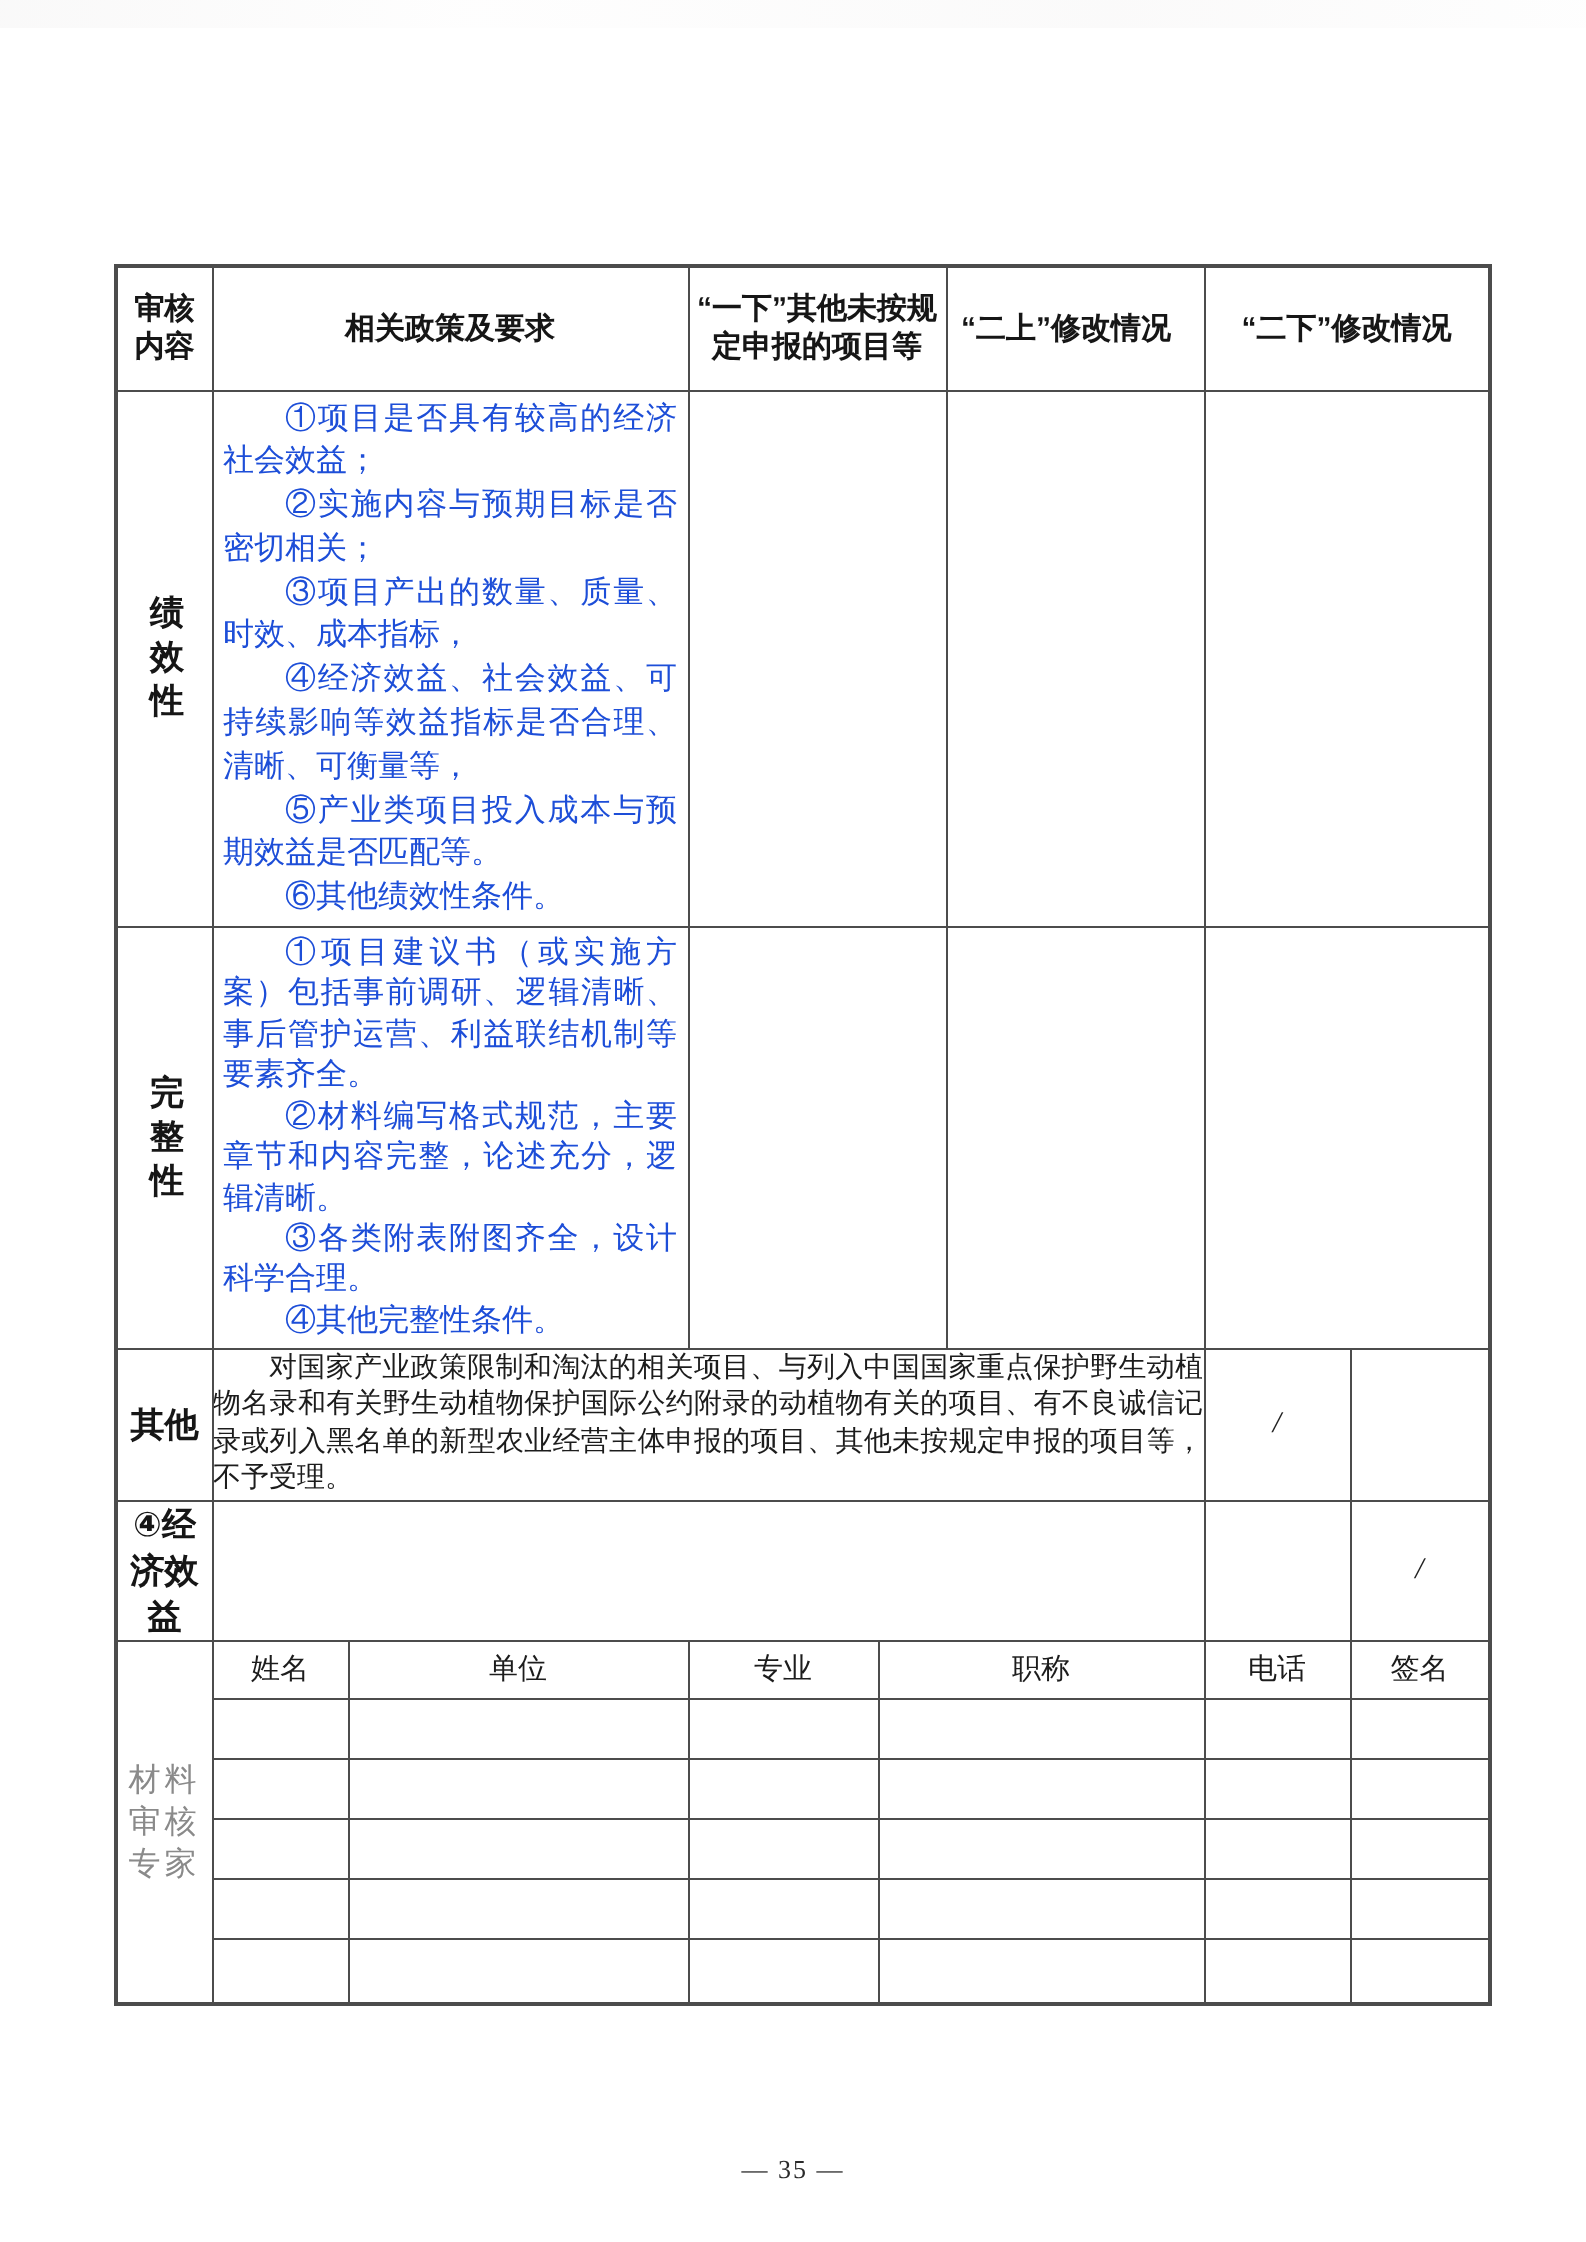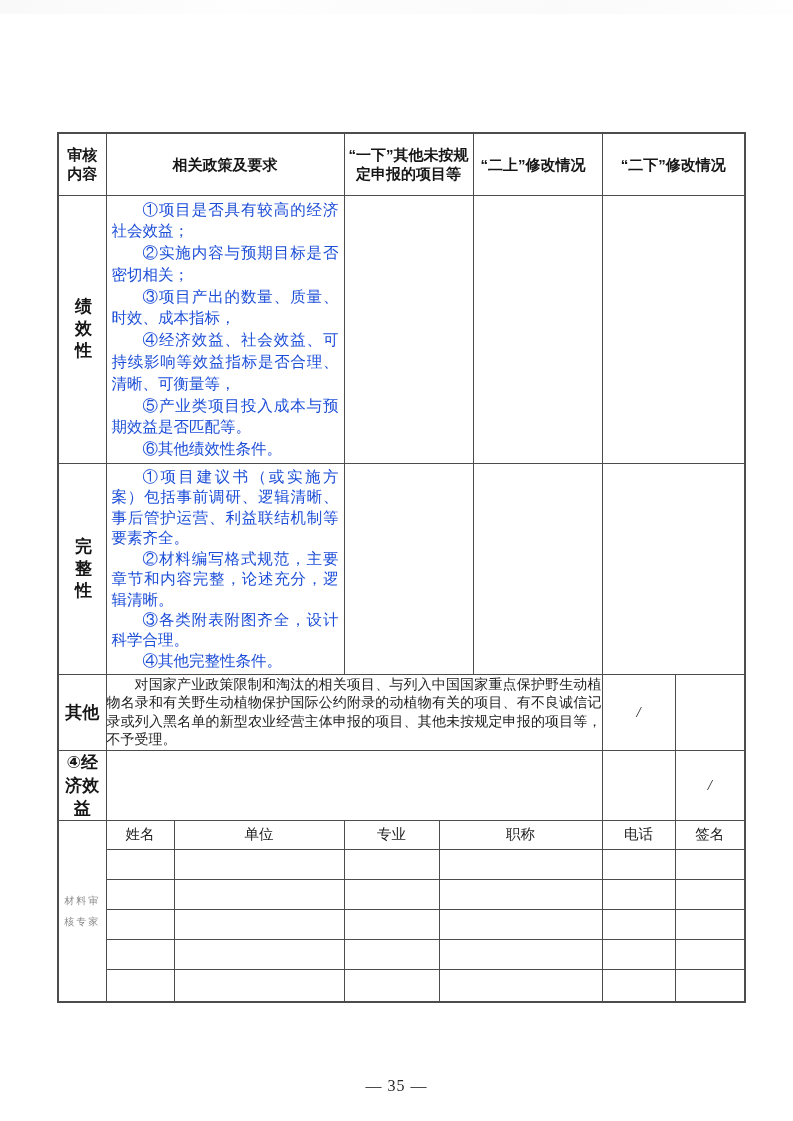--- a/index.html
+++ b/index.html
@@ -85,33 +85,33 @@
   tr.expert-header td {
     text-align:center;
     font-size:14.5px;
     color:#1c1c1c;
     margin-top:38px;
   }
   td.expert-label-cell { text-align:center; }
   .expert-label {
     display:inline-block;
     width:36px;
-    font-size:10px;
+    font-size:16px;
     line-height:21px;
     letter-spacing:2px;
     color:#8a8a8a;
     text-align:center;
   }
   
   .page-footer {
     position:absolute;
     top:1077px; left:0;
     width:100%;
     text-align:center;
-    font-size:16px;
+    font-size:13px;
     color:#2a2a2a;
     letter-spacing:1px;
   }
 </style>
 </head>
 <body>
 
 <div class="page">
   <div class="scan-noise"></div>
 

